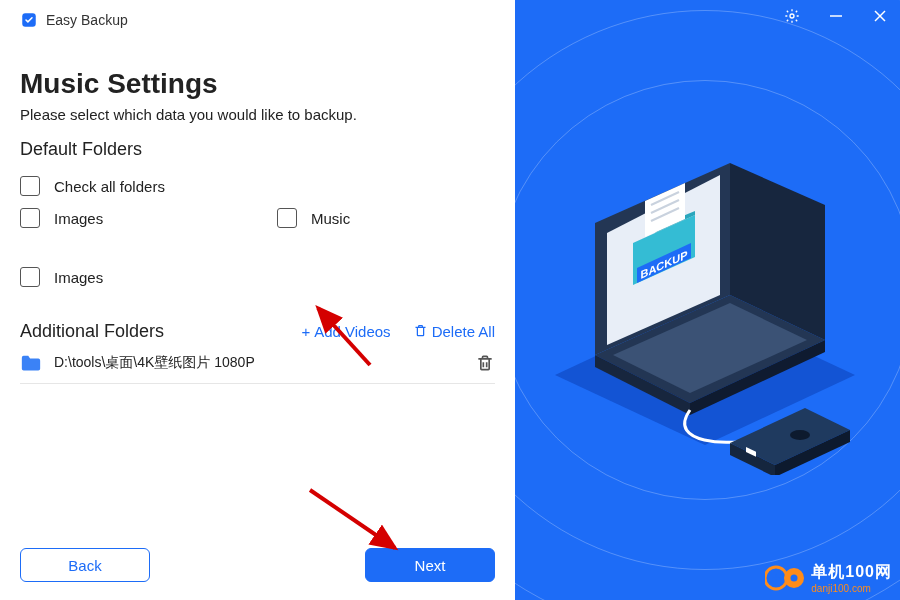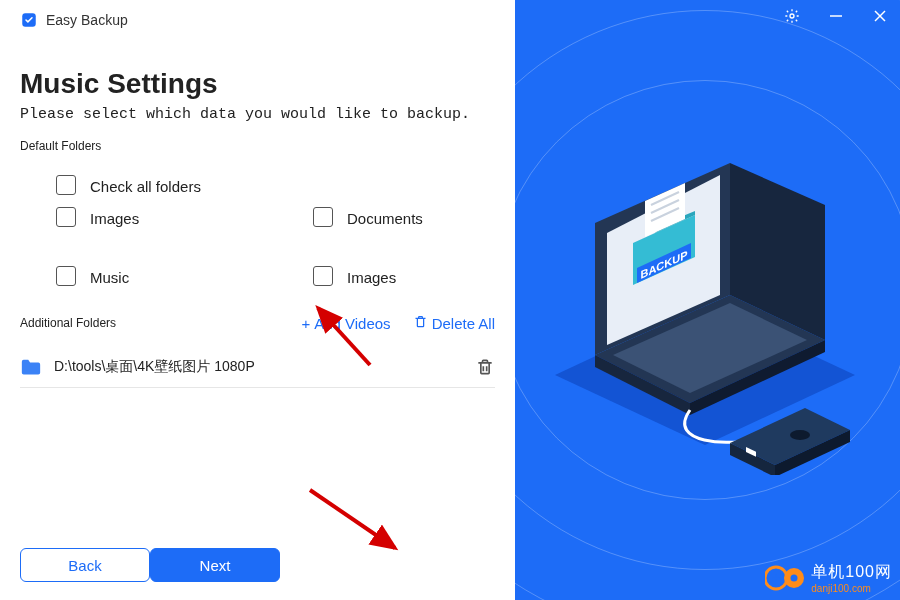--- a/index.html
+++ b/index.html
@@ -12,61 +12,61 @@
   .titlebar { display:flex; align-items:center; height:40px; font-size:14px; color:#333; }
   .titlebar .app-icon { width:18px; height:18px; margin-right:8px; }
   .app-icon svg { width:18px; height:18px; }
 
   
   .winctrls { position:absolute; top:8px; right:12px; display:flex; gap:28px; align-items:center; color:#fff; z-index:5; }
   .winctrls .ctrl { width:16px; height:16px; display:flex; align-items:center; justify-content:center; cursor:pointer; }
   .winctrls svg { stroke:#fff; }
 
   .heading { font-size:28px; font-weight:700; color:#222; margin-top:28px; }
-  .subhead { font-size:15px; color:#222; margin-top:6px;font-family:Liberation Mono, monospace; }
-
-  .section-label { font-size:12px; color:#222; margin-top:16px; margin-bottom:10px; }
-
-  .check-row { display:flex; align-items:flex-end; height:32px;margin-left:36px; }
+  .subhead { font-size:15px; color:#222; margin-top:6px; }
+
+  .section-label { font-size:18px; color:#222; margin-top:16px; margin-bottom:10px; }
+
+  .check-row { display:flex; align-items:center; height:32px; }
   .check-grid { display:grid; grid-template-columns: 230px 230px; gap: 27px; }
   .checkbox { width:20px; height:20px; border:1.5px solid #555; border-radius:3px; margin-right:14px; cursor:pointer; flex:0 0 auto; }
   .check-label { font-size:15px; color:#222; }
 
   .additional-head { display:flex; align-items:center; margin-top:28px; }
   .additional-head .section-label { margin:0; flex:0 0 auto; }
   .additional-head .spacer { flex:1; }
   .link-btn { color:#1d6cf7; font-size:15px; cursor:pointer; display:flex; align-items:center; gap:4px; }
   .link-btn + .link-btn { margin-left:22px; }
 
-  .folder-item { display:flex; align-items:center; height:42px; margin-top:14px; border-bottom:1px solid #e6e6e6; padding-bottom:0; }
+  .folder-item { display:flex; align-items:center; height:42px; border-bottom:1px solid #e6e6e6; padding-bottom:0; }
   .folder-icon { width:22px; height:18px; margin-right:12px; flex:0 0 auto; }
   .folder-path { font-size:14px; color:#222; flex:1; white-space:nowrap; overflow:hidden; text-overflow:ellipsis; }
   .trash-btn { width:20px; height:20px; cursor:pointer; flex:0 0 auto; }
 
-  .footer { position:absolute; bottom:18px; left:20px; right:4px; display:flex; }
+  .footer { position:absolute; bottom:18px; left:20px; right:20px; display:flex; justify-content:space-between; }
   .btn { width:130px; height:34px; border-radius:6px; font-size:15px; display:flex; align-items:center; justify-content:center; cursor:pointer; }
   .btn-back { border:1.5px solid #1d6cf7; color:#1d6cf7; background:#fff; }
   .btn-next { background:#1d6cf7; color:#fff; border:1.5px solid #1d6cf7; }
 
   
   .arrow { position:absolute; pointer-events:none; }
 
   
   .rings { position:absolute; inset:0; }
   .ring { position:absolute; border:1px solid rgba(255,255,255,0.25); border-radius:50%; }
   .r1 { width:700px; height:700px; left:-160px; top:-60px; }
   .r2 { width:560px; height:560px; left:-90px; top:10px; }
   .r3 { width:420px; height:420px; left:-20px; top:80px; }
 
   .laptop-wrap { position:absolute; left:40px; top:145px; width:300px; }
 
   
   .watermark { position:absolute; right:8px; bottom:6px; display:flex; align-items:center; gap:6px; }
   .watermark .txt { text-align:left; }
-  .wm-line1 { color:#fff; font-size:16px; font-weight:400; letter-spacing:1px; }
+  .wm-line1 { color:#fff; font-size:16px; font-weight:700; letter-spacing:1px; }
   .wm-line2 { color:#ff8c1a; font-size:10px; }
   .wm-icon { width:40px; height:26px; }
 </style>
 </head>
 <body>
 
 <div class="window">
 
   <div class="left">
     <div class="titlebar">
@@ -86,24 +86,20 @@
 
     <div class="check-row">
       <div class="checkbox"></div>
       <span class="check-label">Check all folders</span>
     </div>
 
     <div class="check-grid">
       <div class="check-row">
         <div class="checkbox"></div>
         <span class="check-label">Images</span>
-      </div>
-      <div class="check-row">
-        <div class="checkbox"></div>
-        <span class="check-label">Documents</span>
       </div>
       <div class="check-row">
         <div class="checkbox"></div>
         <span class="check-label">Music</span>
       </div>
       <div class="check-row">
         <div class="checkbox"></div>
         <span class="check-label">Images</span>
       </div>
     </div>

